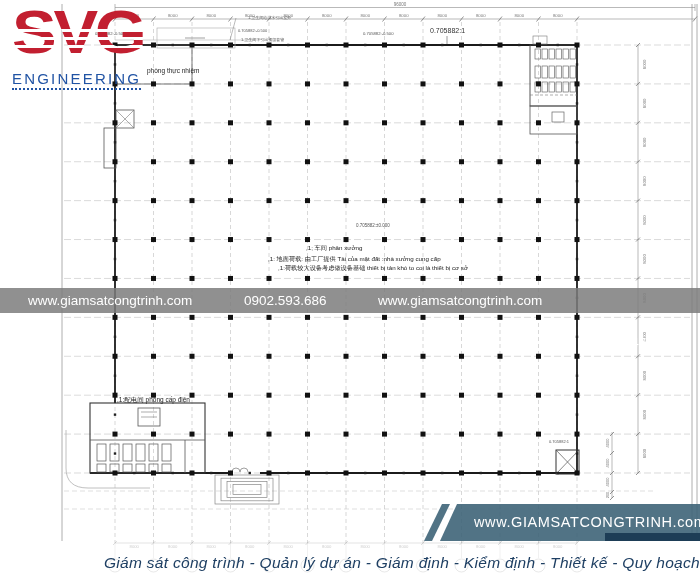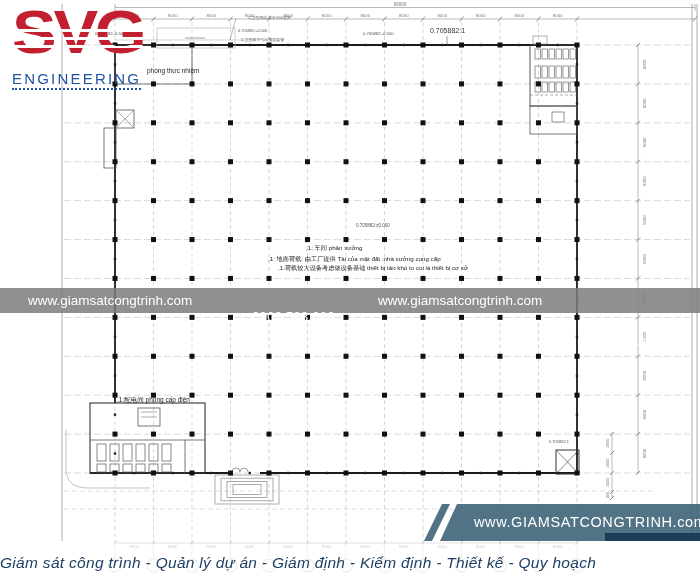--- a/index.html
+++ b/index.html
@@ -22,38 +22,38 @@
   .logo-sub{
     margin-top:7px;width:fit-content;color:#2053a4;
     font-weight:normal;font-size:15px;letter-spacing:2.2px;
     border-bottom:2px dotted #2053a4;padding-bottom:1px;
   }
 
   
   .band{position:absolute;left:0;top:288px;width:700px;height:25px;
         background:rgba(125,125,125,0.85);z-index:4;color:#fff;}
   .band span{position:absolute;top:0;line-height:25px;font-size:13.5px;white-space:nowrap;}
-  .band .w1{left:28px;}  .band .w2{left:252px;margin-top:16px;}
+  .band .w1{left:28px;}  .band .w2{left:244px;}
   .band .w3{left:378px;} .band .w4{left:590px;margin-top:42px;}
 
   
   .badge-main{position:absolute;left:440px;top:504px;width:260px;height:37px;z-index:4;
     background:rgba(62,100,120,0.9);
     clip-path:polygon(17px 0,100% 0,100% 100%,0 100%);}
   .badge-main span{display:block;line-height:37px;padding-left:34px;color:#fff;
     font-size:14.5px;letter-spacing:0.6px;white-space:nowrap;}
   .badge-sliver{position:absolute;left:424px;top:504px;width:26px;height:37px;z-index:4;
     background:rgba(62,100,120,0.9);
     clip-path:polygon(18px 0,26px 0,8px 100%,0 100%);}
   .badge-dark{position:absolute;left:605px;top:533px;width:95px;height:8px;
     background:#1d3d56;z-index:5;}
 
   
   .footer{position:absolute;left:0;top:551px;width:700px;height:24px;line-height:24px;
-    text-align:left;z-index:6;color:#1e3f63;
+    text-align:right;z-index:6;color:#1e3f63;
     font-style:italic;font-size:15.5px;letter-spacing:0.3px;white-space:nowrap;}
 </style>
 </head>
 <body>
 
 <div class="stage">
 
   <svg id="plan" width="700" height="579" viewBox="0 0 700 579">
       <g>
         <line x1="62" y1="4" x2="62" y2="541" stroke="#9a9a9a" stroke-width="0.8" fill="none"></line>

